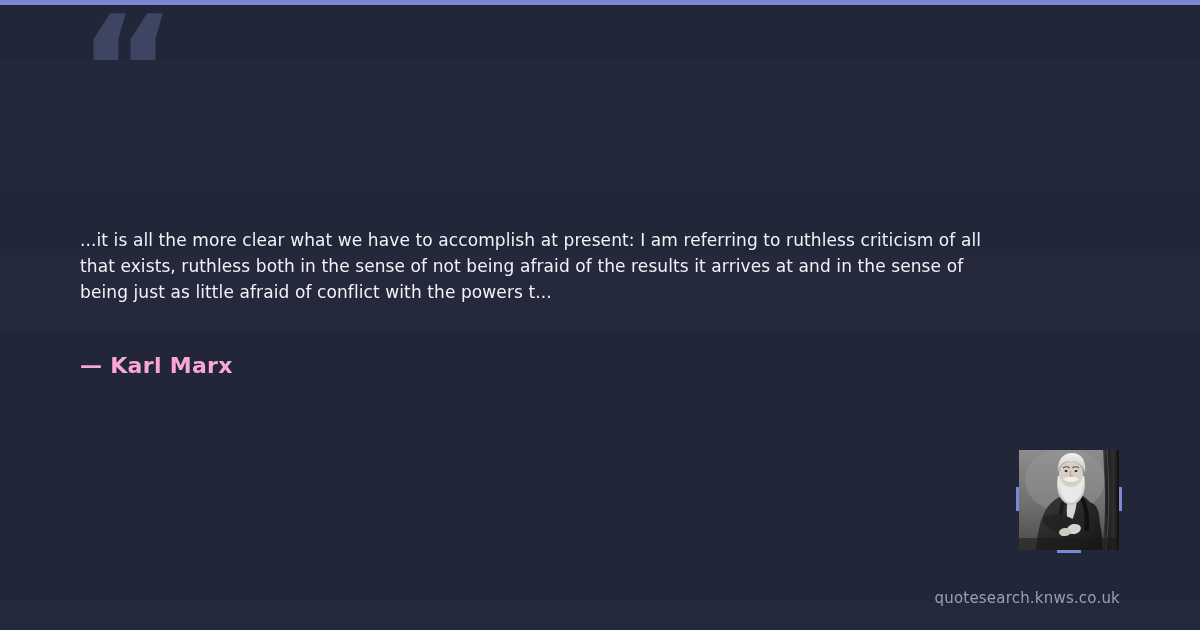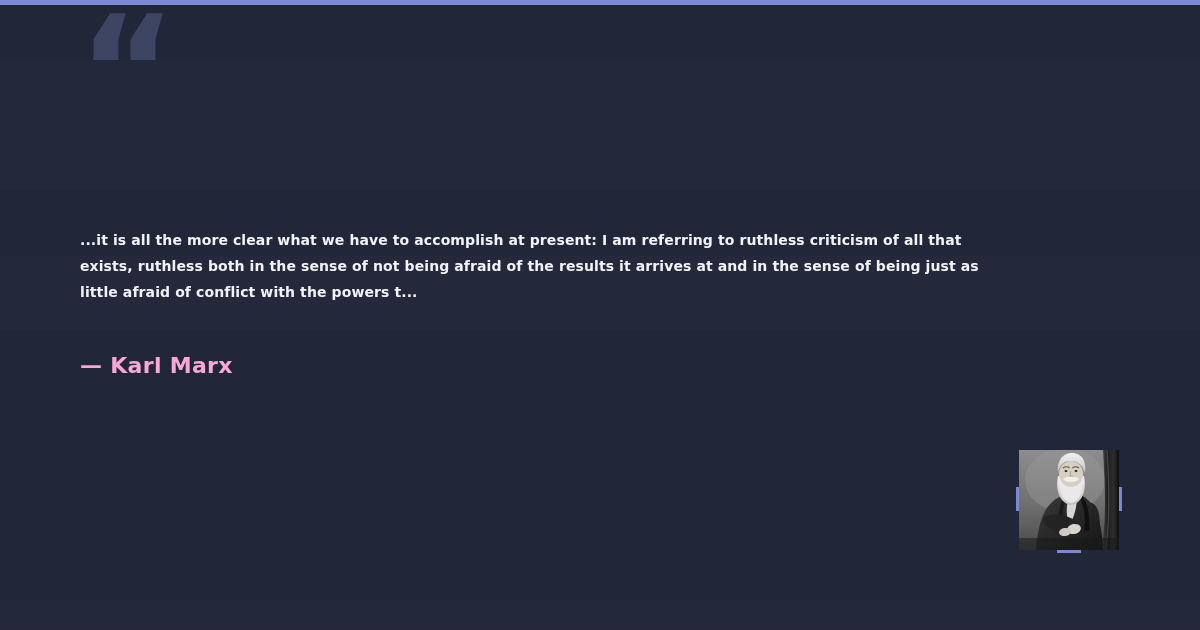--- a/index.html
+++ b/index.html
@@ -59,24 +59,24 @@
     letter-spacing: -2px;
     user-select: none;
   }
 
   
   #quote-text {
     position: absolute;
     left: 80px;
     top: 228px;
     width: 930px;
-    font-size: 14px;
+    font-size: 17px;
     line-height: 25.8px;
     color: #f2f3f7;
-    font-weight: 700;
+    font-weight: 400;
     letter-spacing: 0.1px;
   }
 
   
   #attribution {
     position: absolute;
     left: 80px;
     top: 353px;
     font-size: 22px;
     font-weight: 700;
@@ -198,14 +198,15 @@
         <rect x="0" y="0" width="100" height="100" fill="none"></rect>
         <path d="M0 0 H100 V100 H0 Z" fill="none"></path>
         <rect x="0" y="88" width="100" height="12" fill="#1a1a1a" opacity="0.55"></rect>
       </svg>
     </div>
     <div class="tick" id="tick-left"></div>
     <div class="tick" id="tick-right"></div>
     <div class="tick" id="tick-bottom"></div>
   </div>
 
+  <div id="footer-url">quotesearch.knws.co.uk</div>
 
 </div>
 
 </body></html>

